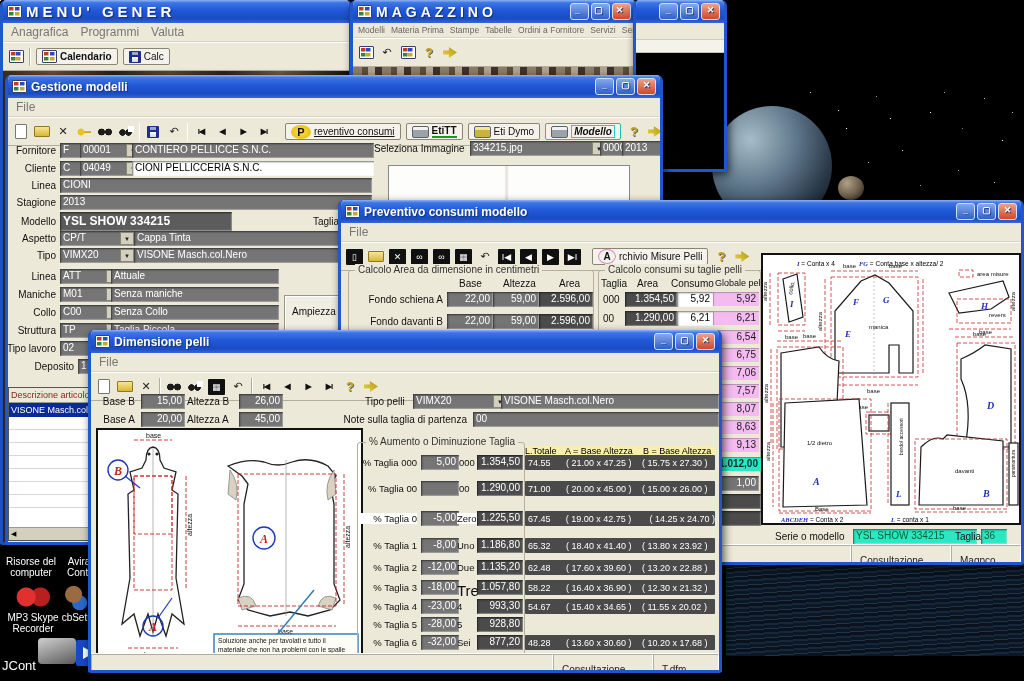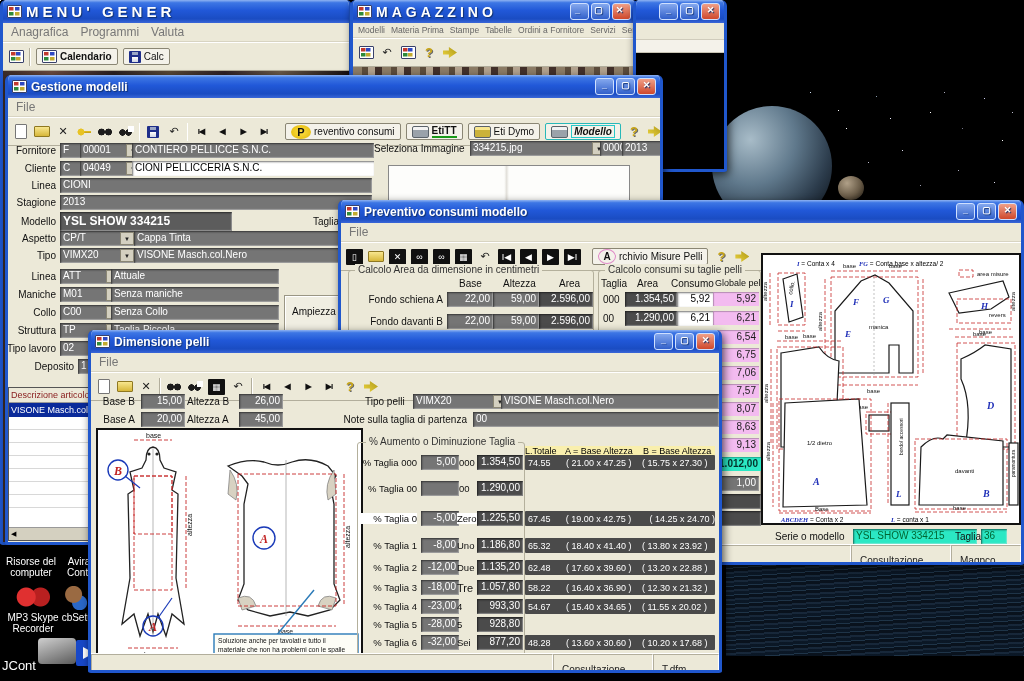--- a/index.html
+++ b/index.html
@@ -235,21 +235,21 @@
       <span class="ic nav">I◀</span>
       <span class="ic nav">◀</span>
       <span class="ic nav">▶</span>
       <span class="ic nav">▶I</span>
       <span class="btnx" style="margin-left:8px">
         <span style="width:20px;height:14px;border-radius:50%;
           background:radial-gradient(#ffe24a,#e0b400);display:inline-flex;align-items:center;justify-content:center;
           font-weight:bold;font-size:11px;color:#111">
             <span>P</span>
           </span>
-        <span style="">reventivo consumi</span>
+        <span style="text-decoration:underline">reventivo consumi</span>
         </span>
       <span class="btnx">
         <span class="i-print"></span>
         <b style="border-bottom:2px solid #1a9a1a">EtiTT</b>
         </span>
       <span class="btnx">
         <span class="i-print" style="background:linear-gradient(#f8e68e 0 3px,#cbb23a 3px)"></span>
         <span>Eti Dymo</span>
         </span>
       <span class="btnx" style="border-color:#28b8b8">
@@ -642,20 +642,25 @@
     <div class="rbar" style="left:434px;top:125px;width:190px">
         <span style="width:38px;padding-left:3px">74.55</span>
         <span style="width:76px">( 21.00  x  47.25 )</span>
         <span>( 15.75  x  27.30 )</span>
       </div>
 
     <div class="lab r" style="left:270px;top:153px;width:56px;font-size:9.5px">% Taglia 00</div>
     <div class="fld right" style="left:330px;top:151px;width:32px"></div>
     <div class="lab" style="left:368px;top:153px;font-size:9.5px">00</div>
     <div class="fld dark right" style="left:386px;top:151px;width:40px">1.290,00</div>
+    <div class="rbar" style="left:434px;top:151px;width:190px">
+        <span style="width:38px;padding-left:3px">71.00</span>
+        <span style="width:76px">( 20.00  x  45.00 )</span>
+        <span>( 15.00  x  26.00 )</span>
+      </div>
 
     <div class="lab r hl" style="left:268px;top:183px;width:58px;font-size:9.5px">% Taglia 0</div>
     <div class="fld right" style="left:330px;top:181px;width:32px">-5,00</div>
     <div class="lab hl" style="left:366px;top:183px;font-size:9.5px">Zero</div>
     <div class="fld dark right" style="left:386px;top:181px;width:40px">1.225,50</div>
     <div class="rbar" style="left:434px;top:181px;width:190px">
         <span style="width:38px;padding-left:3px">67.45</span>
         <span style="width:84px">( 19.00  x  42.75 )</span>
         <span>( 14.25  x  24.70 )</span>
       </div>
@@ -675,21 +680,21 @@
     <div class="lab" style="left:366px;top:232px;font-size:9.5px">Due</div>
     <div class="fld dark right" style="left:386px;top:230px;width:40px">1.135,20</div>
     <div class="rbar" style="left:434px;top:230px;width:190px">
         <span style="width:38px;padding-left:3px">62.48</span>
         <span style="width:76px">( 17.60  x  39.60 )</span>
         <span>( 13.20  x  22.88 )</span>
       </div>
 
     <div class="lab r" style="left:270px;top:252px;width:56px;font-size:9.5px">% Taglia 3</div>
     <div class="fld right" style="left:330px;top:250px;width:32px">-18,00</div>
-    <div class="lab" style="left:366px;top:252px;font-size:11px">Tre</div>
+    <div class="lab" style="left:366px;top:252px;font-size:15px">Tre</div>
     <div class="fld dark right" style="left:386px;top:250px;width:40px">1.057,80</div>
     <div class="rbar" style="left:434px;top:250px;width:190px">
         <span style="width:38px;padding-left:3px">58.22</span>
         <span style="width:76px">( 16.40  x  36.90 )</span>
         <span>( 12.30  x  21.32 )</span>
       </div>
 
     <div class="lab r" style="left:270px;top:271px;width:56px;font-size:9.5px">% Taglia 4</div>
     <div class="fld right" style="left:330px;top:269px;width:32px">-23,00</div>
     <div class="lab" style="left:366px;top:271px;font-size:9.5px">4</div>

